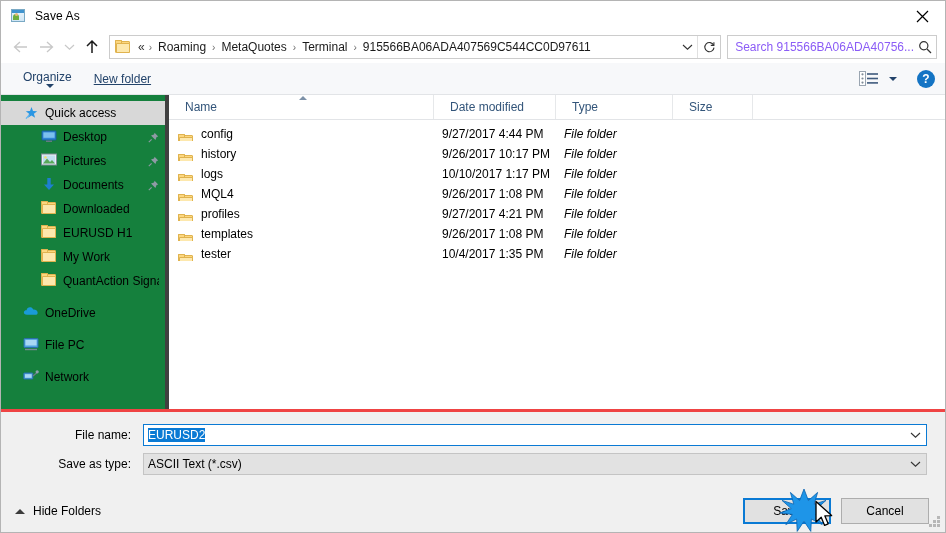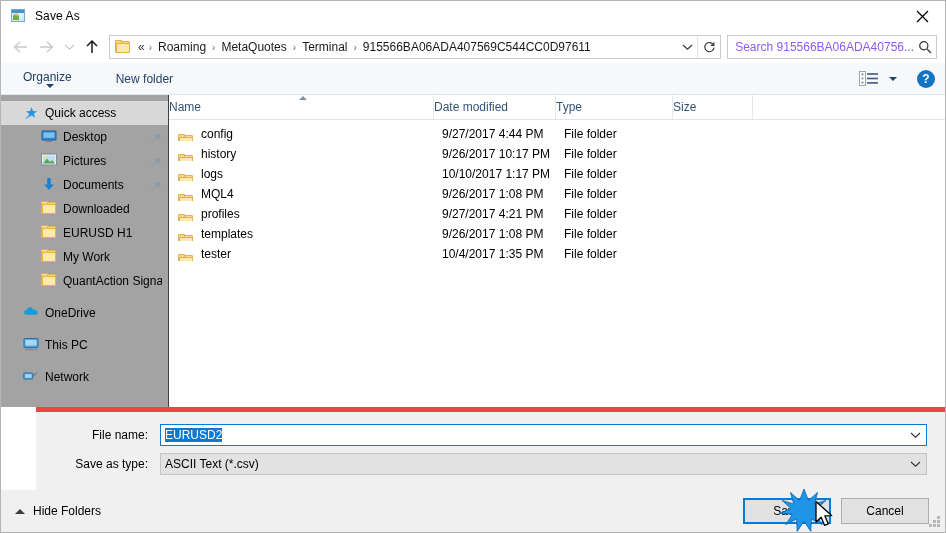--- a/index.html
+++ b/index.html
@@ -218,22 +218,22 @@
 
   
   .body {
     flex: 1 1 auto;
     display: flex;
     min-height: 0;
     background: #ffffff;
   }
   .sidebar {
     flex: 0 0 168px;
-    border-right: 1px solid #404040;
-    background: #a3a3a3;
+    border-right: 4px solid #404040;
+    background: #15803d;
     padding-top: 6px;
     box-sizing: border-box;
     overflow: hidden;
   }
   .nav-item {
     height: 24px;
     display: flex;
     align-items: center;
     padding-right: 6px;
     box-sizing: border-box;
@@ -306,21 +306,21 @@
     display: flex;
     align-items: stretch;
     border-bottom: 1px solid #e2e4e7;
     position: relative;
   }
   .col {
     font-size: 12px;
     color: #33557a;
     display: flex;
     align-items: center;
-    padding-left: 0;
+    padding-left: 16px;
     box-sizing: border-box;
     border-right: 1px solid #e6e8ea;
     position: relative;
   }
   .col.c-name { flex: 0 0 265px; }
   .col.c-date { flex: 0 0 122px; }
   .col.c-type { flex: 0 0 117px; }
   .col.c-size { flex: 0 0 80px; }
   .sort-caret {
     position: absolute;
@@ -344,31 +344,30 @@
   }
   .row .r-name {
     flex: 0 0 265px;
     display: flex; align-items: center;
     padding-left: 9px;
     box-sizing: border-box;
     overflow: hidden;
   }
   .row .r-name .rn-icon { margin-right: 7px; flex: 0 0 16px; }
   .row .r-date { flex: 0 0 122px; padding-left: 8px; box-sizing: border-box; white-space: nowrap; }
-  .row .r-type { flex: 0 0 117px; padding-left: 8px; box-sizing: border-box; white-space: nowrap; }
+  .row .r-type { flex: 0 0 117px; padding-left: 8px; box-sizing: border-box; white-space: nowrap; font-style: italic; }
   .row .r-size { flex: 0 0 80px; padding-left: 8px; box-sizing: border-box; }
 
   
   .form-area {
     flex: 0 0 auto;
     background: #f0f0f0;
-    border-top: 5px solid #ef4444;
-    padding: 12px 18px 8px 14px;
-    box-sizing: border-box;
-    margin-left: 35px;
+    border-top: 3px solid #ef4444;
+    padding: 12px 18px 8px 32px;
+    box-sizing: border-box;
   }
   .form-row {
     display: flex;
     align-items: center;
     margin-bottom: 7px;
   }
   .form-label {
     flex: 0 0 110px;
     text-align: right;
     padding-right: 12px;
@@ -558,21 +557,21 @@
         </svg>
       </span>
     </div>
   </div>
 
   <div class="toolbar">
     <span class="tb-item">
       <span>Organize</span>
       <span class="tb-caret"></span>
     </span>
-    <span class="tb-item" style="margin-left:28px;">
+    <span class="tb-item" style="margin-left:6px;text-decoration:underline;">
       <span>New folder</span>
     </span>
     <span class="tb-spacer"></span>
     <span class="tb-view">
       <span class="view-icon">
         <svg width="20" height="15" viewBox="0 0 20 15" aria-hidden="true">
           <rect x="0.5" y="0.5" width="6" height="14" stroke="#9aa5b1" stroke-width="1" fill="#fff"></rect>
           <circle cx="3.5" cy="3.3" r="1.1" fill="#7f8b98"></circle>
           <circle cx="3.5" cy="7.5" r="1.1" fill="#7f8b98"></circle>
           <circle cx="3.5" cy="11.6" r="1.1" fill="#7f8b98"></circle>
@@ -694,21 +693,21 @@
       <div class="group-gap"></div>
 
       <div class="nav-item lvl0">
         <span class="ni-icon">
           <svg width="16" height="14" viewBox="0 0 16 14" aria-hidden="true">
             <rect x="1" y="1.5" width="14" height="9" rx="0.5" fill="#4ea3e0" stroke="#2b6fa8" stroke-width="1"></rect>
             <rect x="2.4" y="2.9" width="11.2" height="5.6" fill="#a9d7f3"></rect>
             <rect x="2" y="11.8" width="12" height="1.4" fill="#7c8894"></rect>
           </svg>
         </span>
-        <span class="ni-label">This PC</span>
+        <span class="ni-label">File PC</span>
       </div>
 
       <div class="group-gap"></div>
 
       <div class="nav-item lvl0">
         <span class="ni-icon">
           <svg width="16" height="14" viewBox="0 0 16 14" aria-hidden="true">
             <rect x="0.8" y="4" width="9" height="6" rx="0.5" fill="#4ea3e0" stroke="#2b6fa8" stroke-width="1"></rect>
             <rect x="2" y="5.2" width="6.6" height="3.6" fill="#a9d7f3"></rect>
             <path d="M10 7 L14.4 3.2" stroke="#6b7b8a" stroke-width="1.2"></path>

